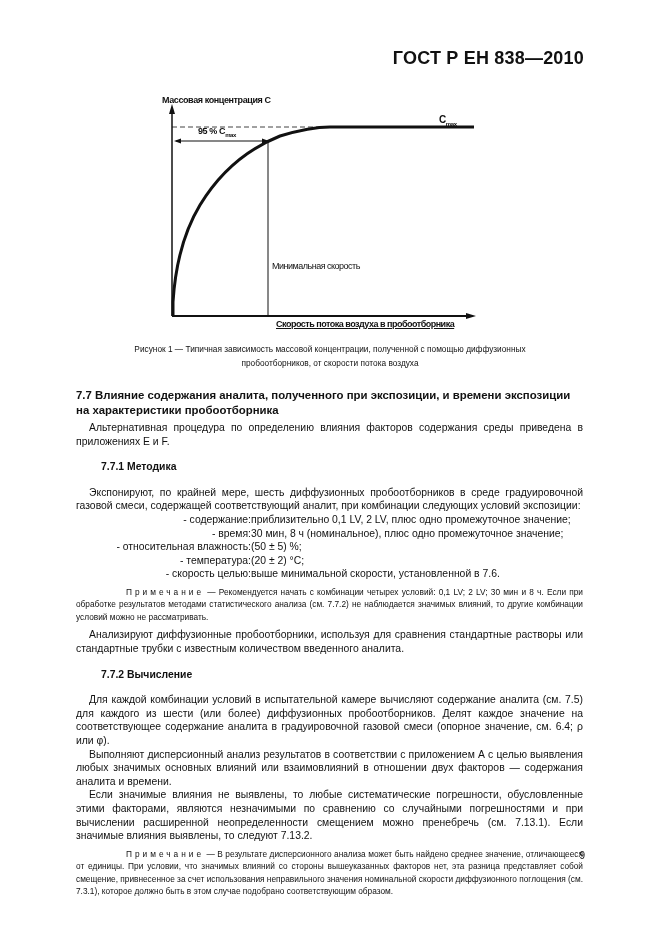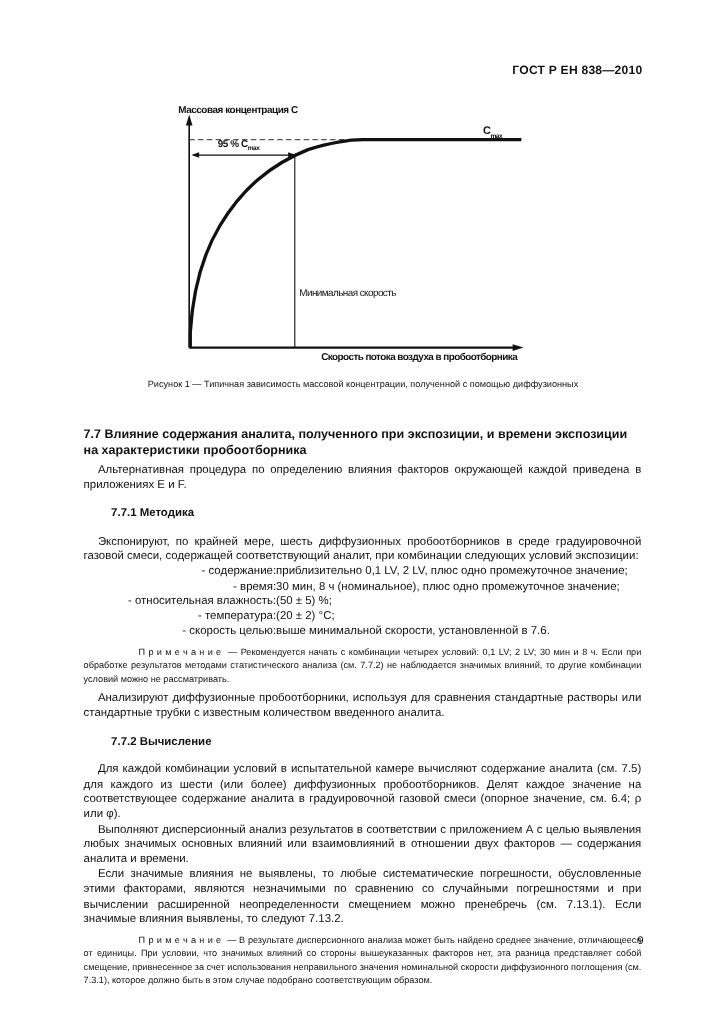--- a/index.html
+++ b/index.html
@@ -1,18 +1,18 @@
 <!DOCTYPE html>
 <html><head>
 <meta charset="utf-8">
 <style>
   html, body { margin: 0; padding: 0; background: #ffffff; }
   body { width: 661px; height: 936px; position: relative; overflow: hidden;
          font-family: "Liberation Sans", sans-serif; color: #111; }
-  .header { position: absolute; top: 58px; right: 77px; font-size: 11px; font-weight: bold; letter-spacing: 0.2px; }
+  .header { position: absolute; top: 48px; right: 77px; font-size: 18px; font-weight: bold; letter-spacing: 0.2px; }
   .figure { position: absolute; left: 0; top: 0; width: 544px; height: 340px; }
   .fig-svg { position: absolute; left: 0; top: 0; }
   .fig-label { position: absolute; font-size: 9px; font-weight: bold; white-space: nowrap; letter-spacing: -0.4px; }
   .caption { position: absolute; top: 342px; left: 60px; width: 540px; text-align: center; font-size: 8.3px; line-height: 14px; }
   .content { position: absolute; top: 388px; left: 76px; width: 507px; font-size: 10.4px; line-height: 13.6px; }
   .h2 { font-weight: bold; font-size: 11.4px; line-height: 14.5px; margin: 0 0 4px 0; }
   .h3 { font-weight: bold; margin: 12px; padding-left: 13px; }
   .p { margin: 0; text-indent: 13px; text-align: justify; }
   .note { margin: 5px 0 5px 0; text-indent: 13px; text-align: justify; font-size: 8.3px; line-height: 12.5px; }
   .note .spaced { letter-spacing: 3px; padding-left: 37px; }
@@ -42,30 +42,31 @@
     <polygon points="269,141 262,138.5 262,143.5" fill="#111"></polygon>
 
     <line x1="268" y1="141" x2="268" y2="316" stroke="#111" stroke-width="1"></line>
 
     <path d="M173,316 L173,302 C175,270 182,235 200,205 C220,172 245,150 280,136 C300,130 315,127 330,127 L474,127" fill="none" stroke="#111" stroke-width="3"></path>
   </svg>
   <div class="fig-label" style="left:162px;top:95px;">Массовая концентрация C</div>
   <div class="fig-label" style="left:439px;top:114px;font-size:10px;"><span>C</span><sub style="font-size:6px;">max</sub></div>
   <div class="fig-label" style="left:198px;top:126px;"><span>95 % C</span><sub style="font-size:6px;">max</sub></div>
   <div class="fig-label" style="left:272px;top:261px;font-weight:normal;letter-spacing:-0.5px;">Минимальная скорость</div>
-  <div class="fig-label" style="left:292px;top:319px;font-weight:bold;letter-spacing:-0.5px;">Скорость потока воздуха в пробоотборника</div>
+  <div class="fig-label" style="left:276px;top:319px;font-weight:bold;letter-spacing:-0.5px;text-decoration:underline;">Скорость потока воздуха в пробоотборника</div>
 </div>
 
 <div class="caption">
   <div>Рисунок 1 — Типичная зависимость массовой концентрации, полученной с помощью диффузионных</div>
+  <div>пробоотборников, от скорости потока воздуха</div>
 </div>
 
 <div class="content">
   <div class="h2">7.7 Влияние содержания аналита, полученного при экспозиции, и времени экспозиции на характеристики пробоотборника</div>
-  <p class="p">Альтернативная процедура по определению влияния факторов окружающей каждой приведена в приложениях E и F.</p>
+  <p class="p">Альтернативная процедура по определению влияния факторов содержания среды приведена в приложениях E и F.</p>
 
   <div class="h3">7.7.1 Методика</div>
   <p class="p">Экспонируют, по крайней мере, шесть диффузионных пробоотборников в среде градуировочной газовой смеси, содержащей соответствующий аналит, при комбинации следующих условий экспозиции:</p>
   <div>
     <div class="list-row">
         <span class="list-key">- содержание:</span>
         <span class="list-val">приблизительно 0,1 LV, 2 LV, плюс одно промежуточное значение;</span>
       </div>
     <div class="list-row">
         <span class="list-key">- время:</span>

